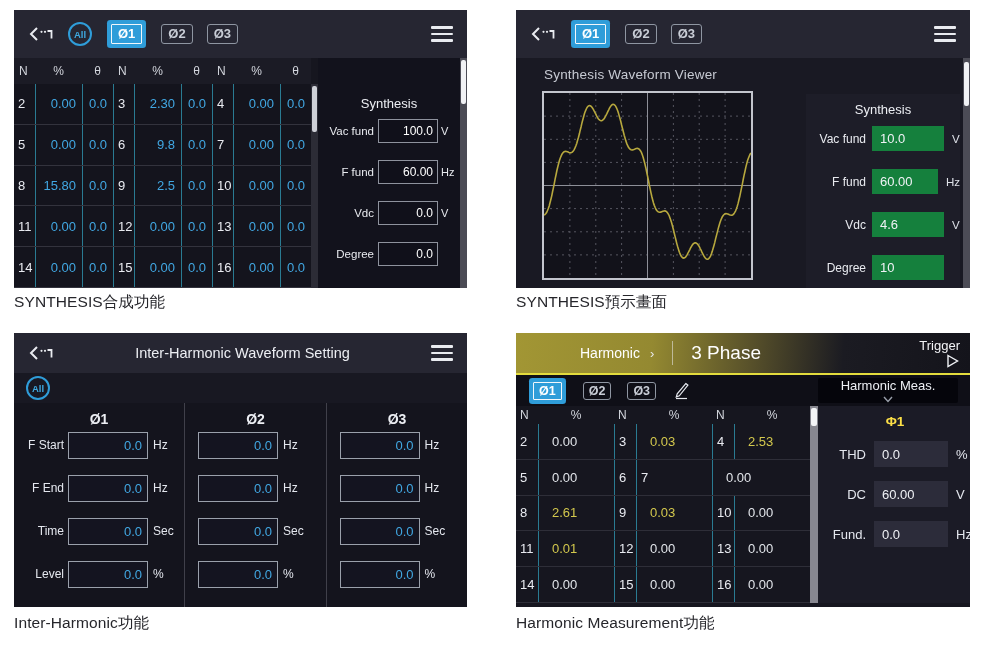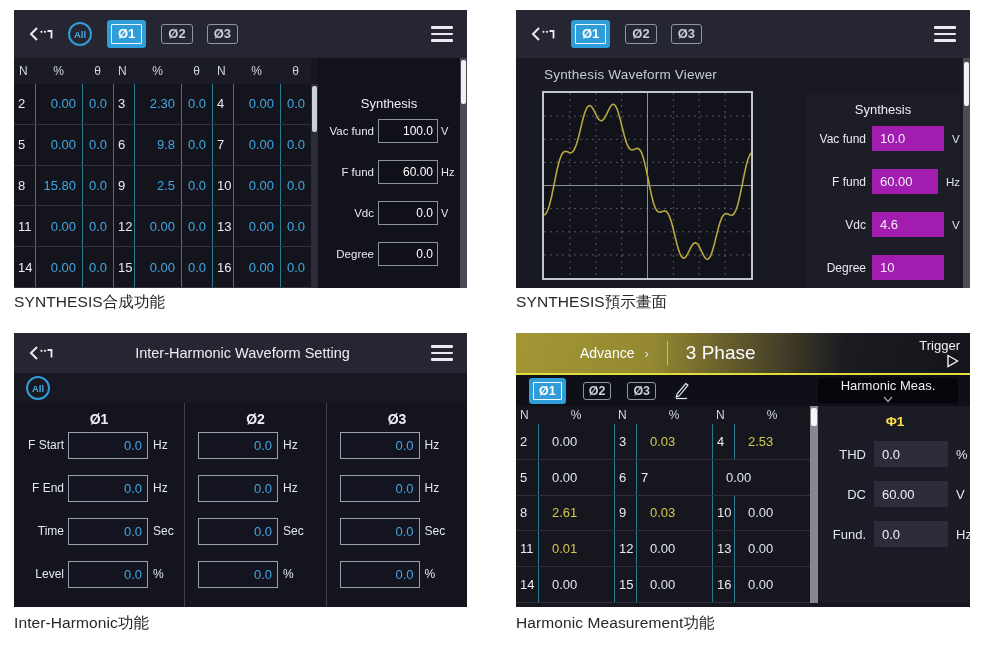--- a/index.html
+++ b/index.html
@@ -62,21 +62,21 @@
   
   .p2body { position:relative; height:230px; background:#191923; }
   .p2title { position:absolute; left:28px; top:9px; font-size:13.5px; color:#c7cad3; letter-spacing:.2px; }
   .plot { position:absolute; left:26px; top:33px; width:211px; height:189px;
           border:2px solid #c3c5cd; background:#12121a; }
   .plot svg { display:block; width:100%; height:100%; }
   .p2form { position:absolute; left:290px; top:36px; width:154px; height:194px; background:#1d1d28; padding-top:8px; }
   .f2title { text-align:center; color:#eceef3; font-size:13px; margin-bottom:9px; }
   .f2r { display:flex; align-items:center; margin-bottom:18px; height:25px; }
   .f2r .lbl { flex:none; width:60px; text-align:right; margin-right:6px; font-size:12px; color:#e8eaef; }
-  .f2r .box { width:72px; height:25px; background:#a21caf; display:flex; align-items:center; padding-left:8px; }
+  .f2r .box { width:72px; height:25px; background:#15803d; display:flex; align-items:center; padding-left:8px; }
   .f2r .box span { color:#f0f2f6; font-size:13px; }
   .f2r .unit { margin-left:8px; font-size:11.5px; color:#dee1e8; }
   .p2edge { position:absolute; right:0; top:0; bottom:0; width:7px; background:#4c4c56; }
   .p2edge .thumb { top:4px; height:44px; background:#f0f1f4; }
 
   
   .p3head { height:40px; background:#262632; display:flex; align-items:center; padding:0 14px; }
   .p3title { flex:1; text-align:center; color:#eceef3; font-size:14.5px; }
   .p3all { height:30px; background:#181822; display:flex; align-items:center; padding:0 12px; }
   .p3cols { display:flex; height:204px; background:#14141d; }
@@ -450,21 +450,21 @@
             <span>0.0</span>
           </span>
           <span class="unit">%</span>
         </div>
     </div>
   </div>
 </section>
 
 <section class="panel p4">
   <div class="p4gold">
-    <span class="advance">Advance</span>
+    <span class="advance">Harmonic</span>
     <span class="advarrow">›</span>
     <span class="gdivider"></span>
     <span class="phasetitle">3 Phase</span>
     <span class="trigger">
       <span class="triglabel">Trigger</span>
       <svg width="14" height="14" viewBox="0 0 13 14">
           <polygon points="1.5,1.5 11,7 1.5,12.5" fill="none" stroke="#f0f2f6" stroke-width="1.4"></polygon>
         </svg>
     </span>
   </div>

